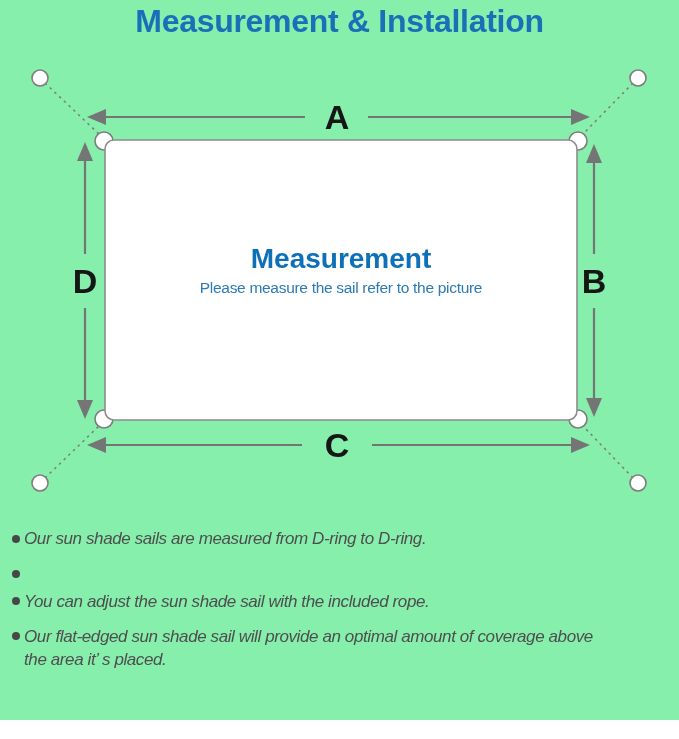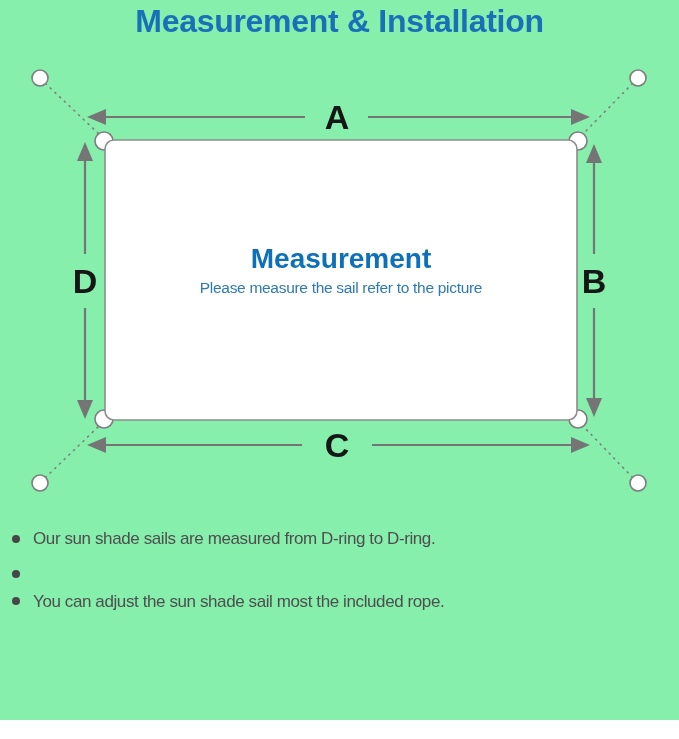--- a/index.html
+++ b/index.html
@@ -55,22 +55,23 @@
     position: absolute;
     top: 527px;
     left: 12px;
     width: 658px;
     margin: 0;
     padding: 0;
     list-style: none;
   }
   .note-item {
     display: flex;
-    gap: 13px;
+    gap: 4px;
     margin-bottom: 12px;
+    font-style: italic;
   }
   .dot {
     flex: 0 0 auto;
     width: 8px;
     height: 8px;
     margin-top: 7.5px;
     border-radius: 50%;
     background: #474747;
   }
   .note-text {
@@ -153,17 +154,22 @@
   <ul class="notes">
     <li class="note-item">
       <span class="dot"></span>
       <span class="note-text">Our sun shade sails are measured from D-ring to D-ring.</span>
     </li>
     <li class="note-item">
       <span class="dot"></span>
     </li>
     <li class="note-item">
       <span class="dot"></span>
-      <span class="note-text">You can adjust the sun shade sail most the included rope.</span>
+      <span class="note-text">You can adjust the sun shade sail with the included rope.</span>
+    </li>
+    <li class="note-item">
+      <span class="dot"></span>
+      <span class="note-text">Our flat-edged sun shade sail will provide an optimal amount of coverage above
+the area it’ s placed.</span>
     </li>
   </ul>
 
 </div>
 
 </body></html>

